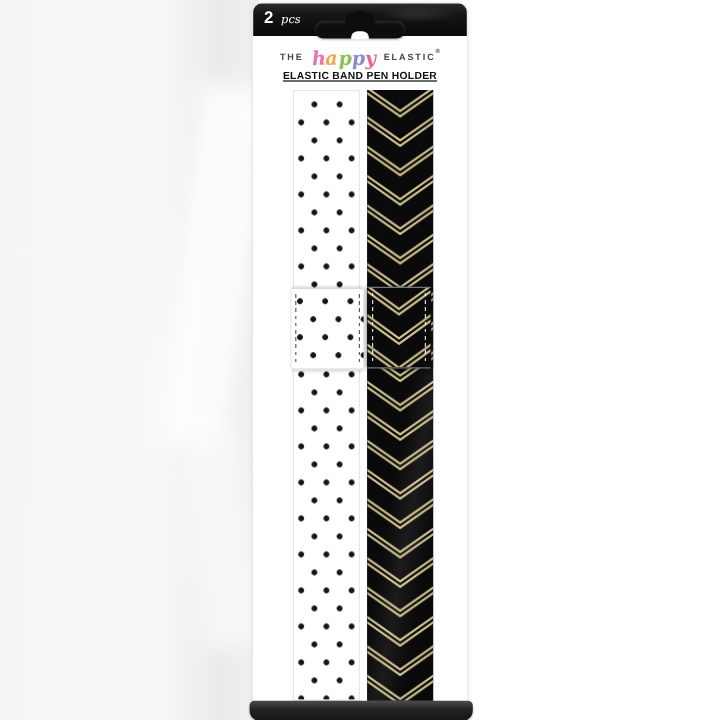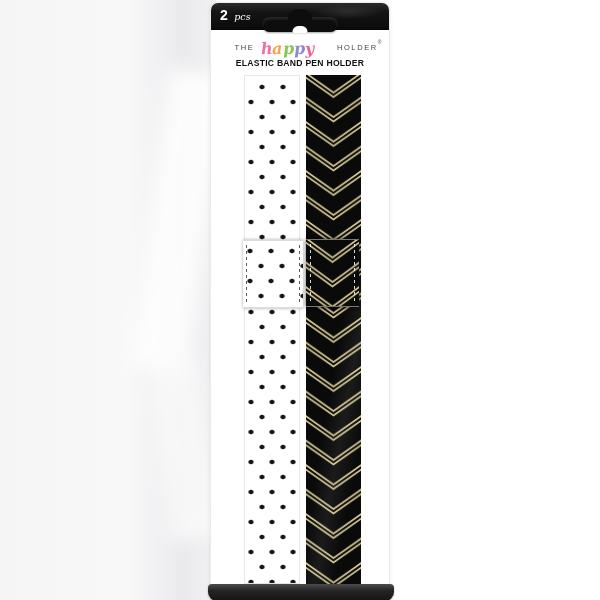--- a/index.html
+++ b/index.html
@@ -33,30 +33,30 @@
   
   .hang-slot { position:absolute; left:50%; transform:translateX(-50%); top:14px; width:76px; height:15px;
                background:#0d0d0d; border-radius:8px; box-shadow:inset 0 2px 3px rgba(255,255,255,0.12), 0 1px 2px rgba(0,0,0,0.35); }
   .slot-bump { position:absolute; left:50%; top:-8px; transform:translateX(-50%); width:24px; height:17px;
                background:#0d0d0d; border-radius:50% 50% 45% 45%; }
   .slot-notch { position:absolute; left:50%; bottom:-1px; transform:translateX(-50%); width:15px; height:7px;
                 background:#ffffff; border-radius:8px 8px 2px 2px; }
 
   
   .brand-row { position:absolute; left:0; top:36px; width:100%; text-align:center; white-space:nowrap; }
-  .brand-the, .brand-planner { font-size:7.5px; font-weight:normal; letter-spacing:1.6px; color:#454545; vertical-align:3px;margin-left:16px; }
+  .brand-the, .brand-planner { font-size:7.5px; font-weight:bold; letter-spacing:1.6px; color:#454545; vertical-align:3px; }
   .brand-happy { font-family:"DejaVu Serif", serif; font-style:italic; font-weight:bold; font-size:16px;
                  letter-spacing:0; margin:0 2px; vertical-align:-1px; }
   .brand-happy .hl { display:inline-block; transform:rotate(-3deg); }
   .brand-reg { font-size:5px; vertical-align:6px; letter-spacing:0; }
 
   
   .title-en, .title-fr { position:absolute; left:0; width:100%; text-align:center;
                          font-size:8.6px; font-weight:bold; color:#101010; letter-spacing:0.25px; }
-  .title-en { top:55px; }
+  .title-en { top:55px;text-decoration:underline; }
   .title-fr { top:66px; }
 
   
   .band { position:absolute; top:72px; height:509px; }
   .band-dots { left:33px; width:56px; background-color:#ffffff;
                border:1px solid #e7e7e7; box-sizing:border-box;
                background-image:
                  radial-gradient(circle, var(--dot,#161616) 2.1px, transparent 2.7px),
                  radial-gradient(circle, var(--dot,#161616) 2.1px, transparent 2.7px);
                background-size:21px 30px, 21px 30px;
@@ -113,21 +113,21 @@
     </div>
 
     <div class="hang-slot">
       <div class="slot-bump"></div>
       <div class="slot-notch"></div>
     </div>
 
     <div class="brand-row">
       <span class="brand-the">THE</span>
       <span class="brand-happy"><span class="hl" style="color: rgb(239, 111, 168);">h</span><span class="hl" style="color: rgb(246, 164, 76);">a</span><span class="hl" style="color: rgb(138, 196, 82);">p</span><span class="hl" style="color: rgb(142, 136, 212);">p</span><span class="hl" style="color: rgb(240, 96, 142);">y</span></span>
-      <span class="brand-planner"><span>HOLDER</span><span class="brand-reg">®</span></span>
+      <span class="brand-planner"><span>ELASTIC</span><span class="brand-reg">®</span></span>
     </div>
 
     <div class="title-en">ELASTIC BAND PEN HOLDER</div>
 
     <div class="band band-dots">
       <div class="loop loop-dots">
         <i class="stitch left"></i>
         <i class="stitch right"></i>
       </div>
     </div>

